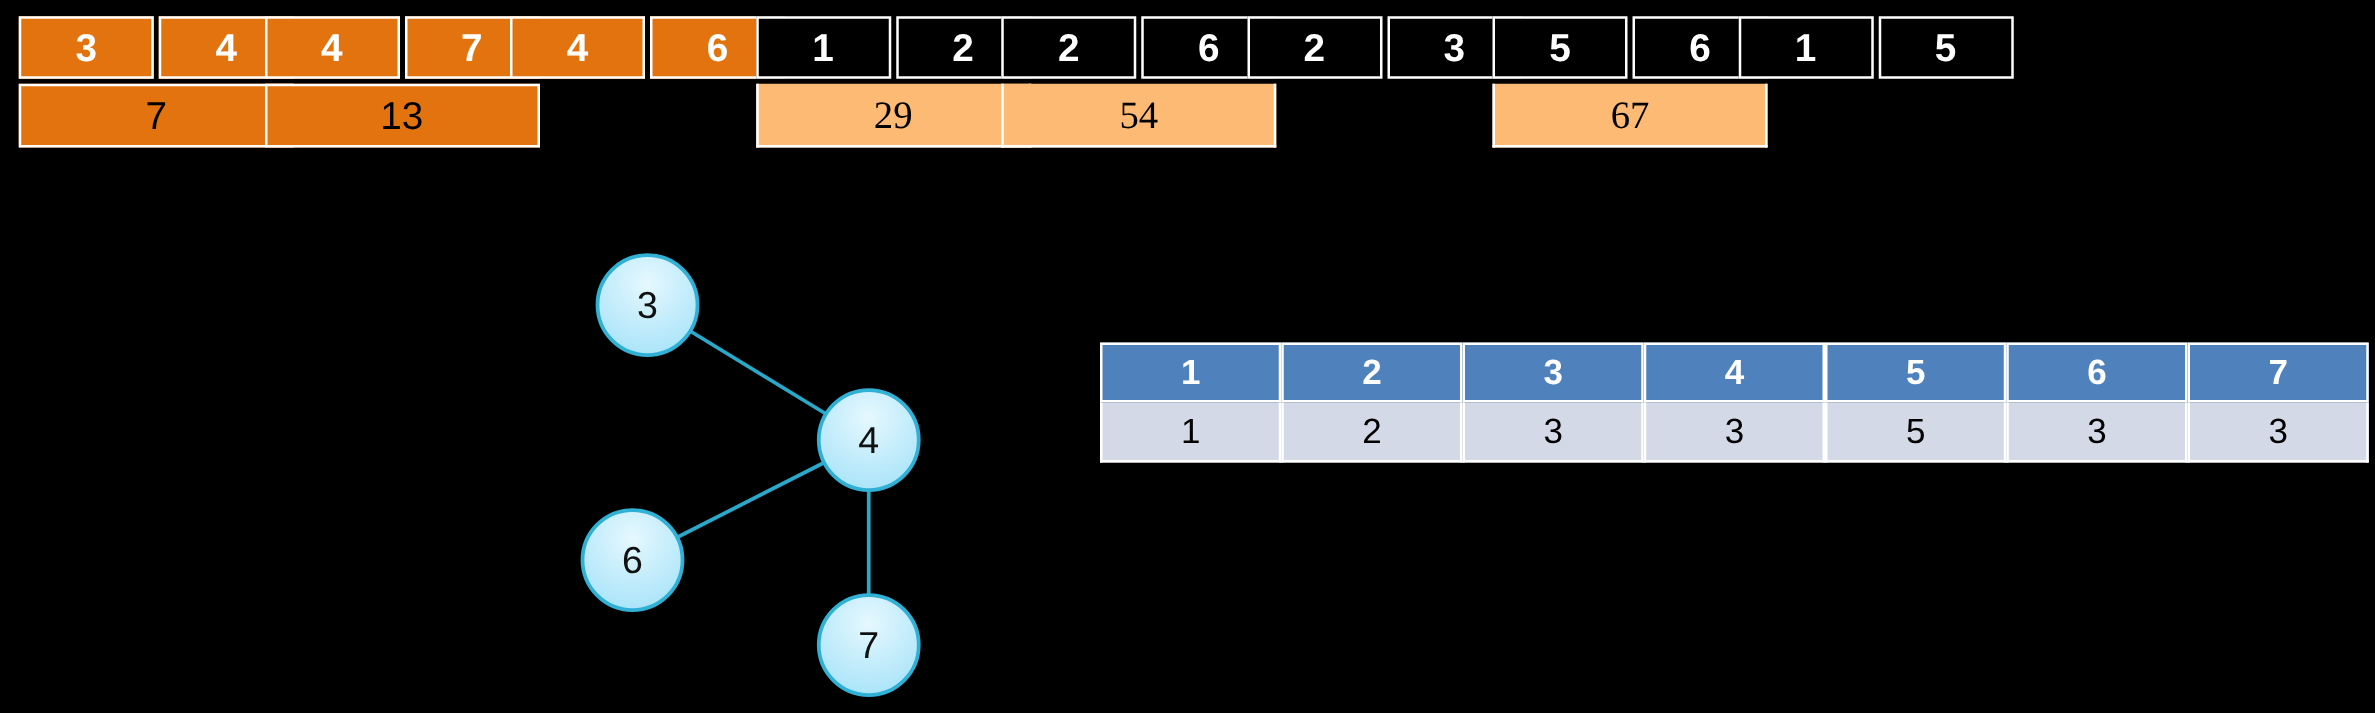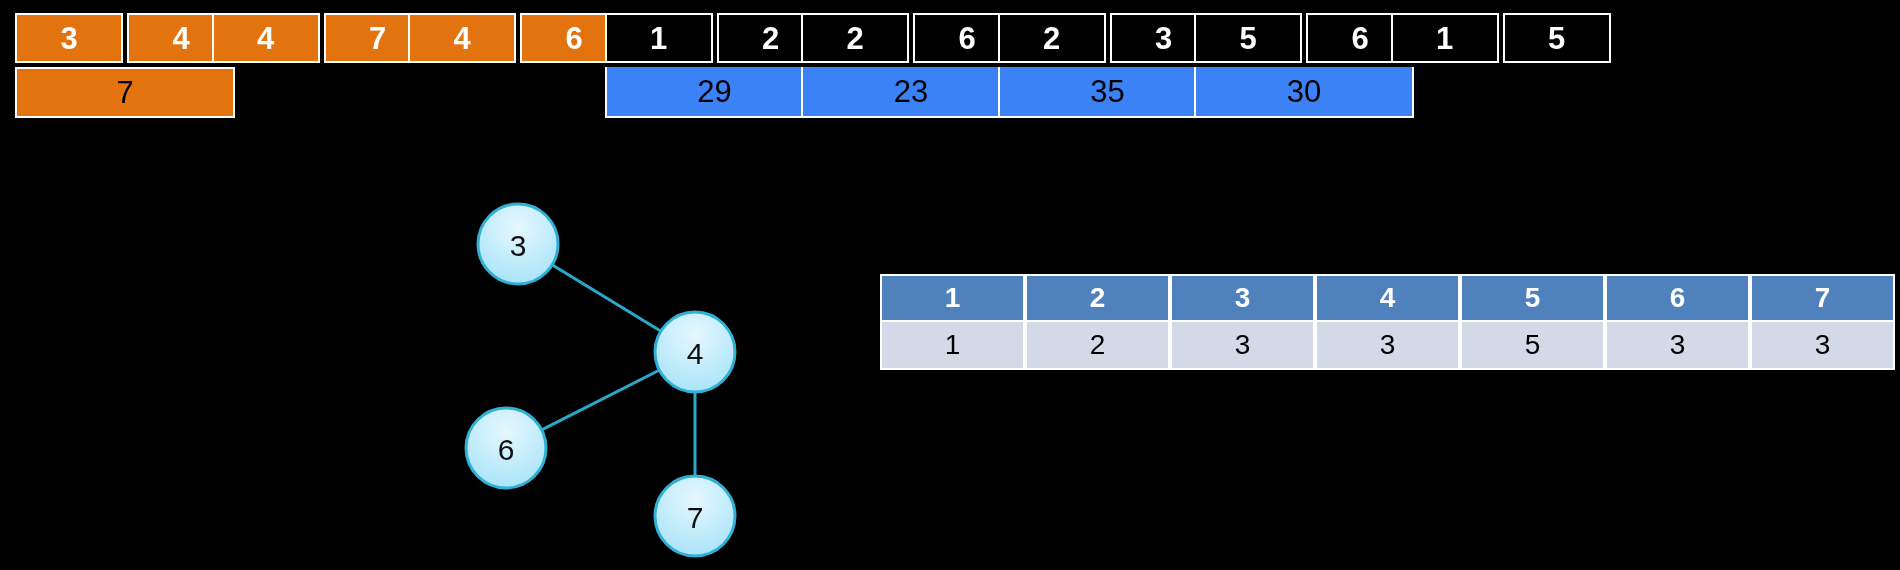--- a/index.html
+++ b/index.html
@@ -71,24 +71,25 @@
     border: 2px solid #FFFFFF;
   }
 
   
   .edge-box.plain .edge-endpoint {
     background: #000000;
     color: #FFFFFF;
     border: 2px solid #FFFFFF;
   }
   .edge-box.plain .edge-weight {
-    background: #3b82f6;
+    background: #fdba74;
     color: #000000;
     border: 2px solid #FFFFFF;
     border-top: none;
+    font-family: Liberation Serif, serif;
   }
 
   
   #graph-panel {
     position: absolute;
     left: 0;
     top: 135px;
     width: 880px;
     height: 435px;
   }
@@ -147,54 +148,54 @@
         <div class="edge-endpoint">3</div>
         <div class="edge-endpoint">4</div>
       </div>
       <div class="edge-weight">7</div>
     </div>
     <div class="edge-box accent" style="left: 211.5px;">
       <div class="edge-pair">
         <div class="edge-endpoint">4</div>
         <div class="edge-endpoint">7</div>
       </div>
+      <div class="edge-weight">13</div>
     </div>
     <div class="edge-box accent" style="left: 408px;">
       <div class="edge-pair">
         <div class="edge-endpoint">4</div>
         <div class="edge-endpoint">6</div>
       </div>
     </div>
     <div class="edge-box plain" style="left: 604.5px;">
       <div class="edge-pair">
         <div class="edge-endpoint">1</div>
         <div class="edge-endpoint">2</div>
       </div>
       <div class="edge-weight">29</div>
     </div>
     <div class="edge-box plain" style="left: 801px;">
       <div class="edge-pair">
         <div class="edge-endpoint">2</div>
         <div class="edge-endpoint">6</div>
       </div>
-      <div class="edge-weight">23</div>
+      <div class="edge-weight">54</div>
     </div>
     <div class="edge-box plain" style="left: 997.5px;">
       <div class="edge-pair">
         <div class="edge-endpoint">2</div>
         <div class="edge-endpoint">3</div>
       </div>
-      <div class="edge-weight">35</div>
     </div>
     <div class="edge-box plain" style="left: 1194px;">
       <div class="edge-pair">
         <div class="edge-endpoint">5</div>
         <div class="edge-endpoint">6</div>
       </div>
-      <div class="edge-weight">30</div>
+      <div class="edge-weight">67</div>
     </div>
     <div class="edge-box plain" style="left: 1390.5px;">
       <div class="edge-pair">
         <div class="edge-endpoint">1</div>
         <div class="edge-endpoint">5</div>
       </div>
     </div>
   </div>
 
 <div id="graph-panel">

